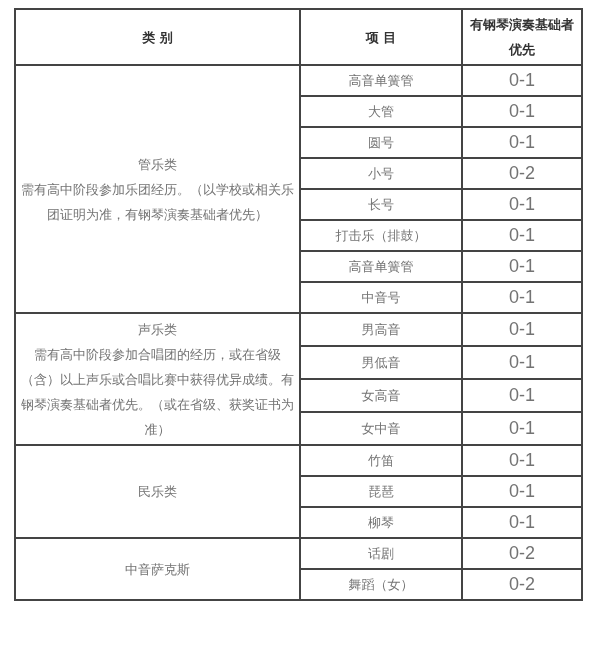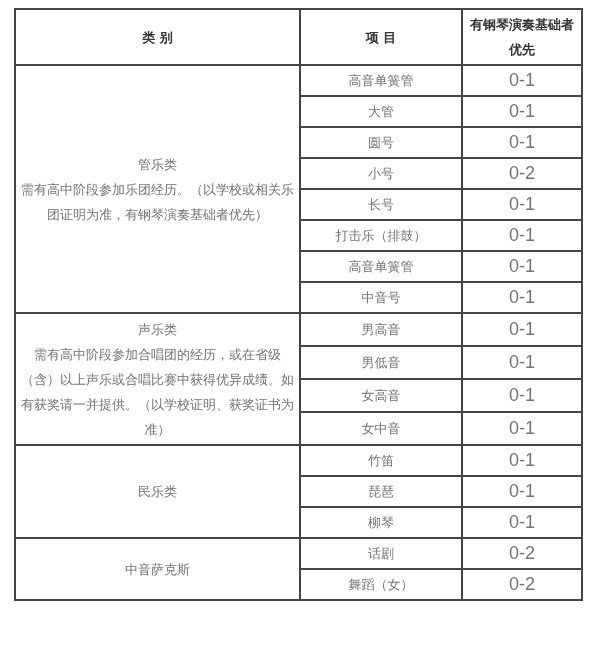--- a/index.html
+++ b/index.html
@@ -106,21 +106,21 @@
       <td class="count">0-1</td>
     </tr>
     <tr class="r33">
       <td>中音号</td>
       <td class="count">0-1</td>
     </tr>
 
     <tr class="r35">
       <td class="cat" rowspan="4">
         <span class="cat-title">声乐类</span>
-        <span class="cat-note">需有高中阶段参加合唱团的经历，或在省级（含）以上声乐或合唱比赛中获得优异成绩。如有获奖请一并提供。（以学校证明、获奖证书为准）</span>
+        <span class="cat-note">需有高中阶段参加合唱团的经历，或在省级（含）以上声乐或合唱比赛中获得优异成绩。有钢琴演奏基础者优先。（或在省级、获奖证书为准）</span>
       </td>
       <td>男高音</td>
       <td class="count">0-1</td>
     </tr>
     <tr class="r35">
       <td>男低音</td>
       <td class="count">0-1</td>
     </tr>
     <tr class="r35">
       <td>女高音</td>

